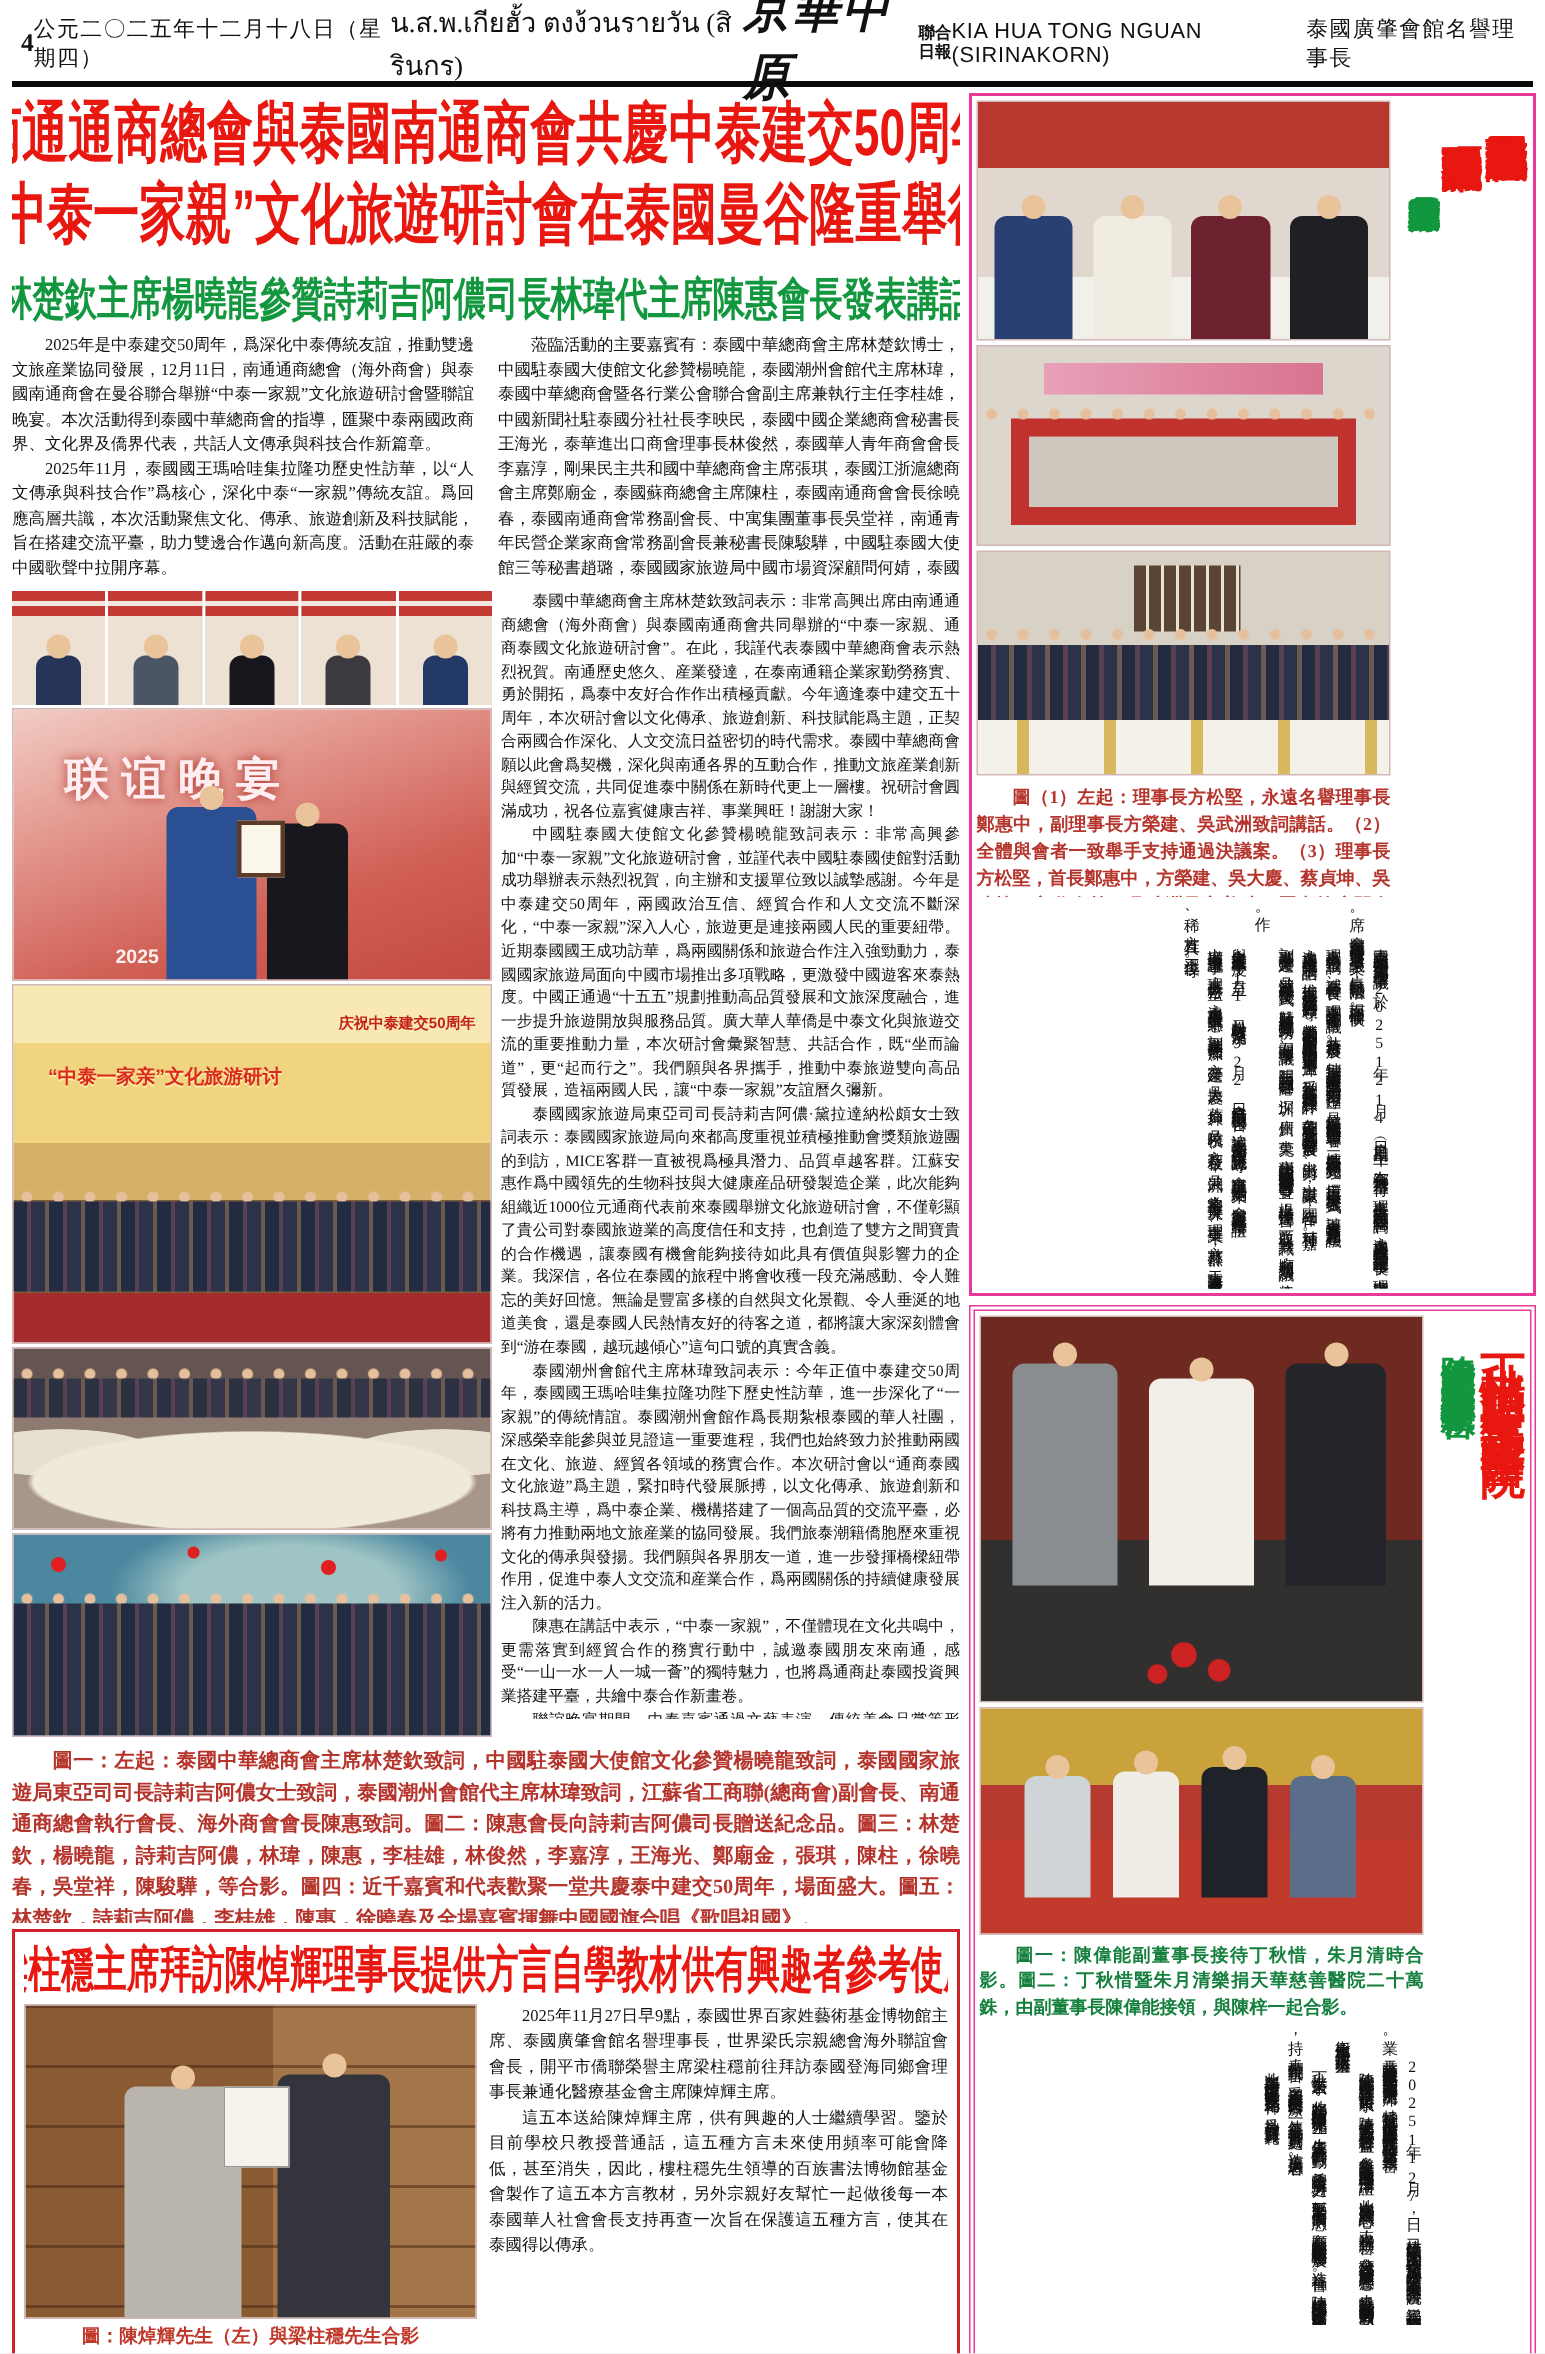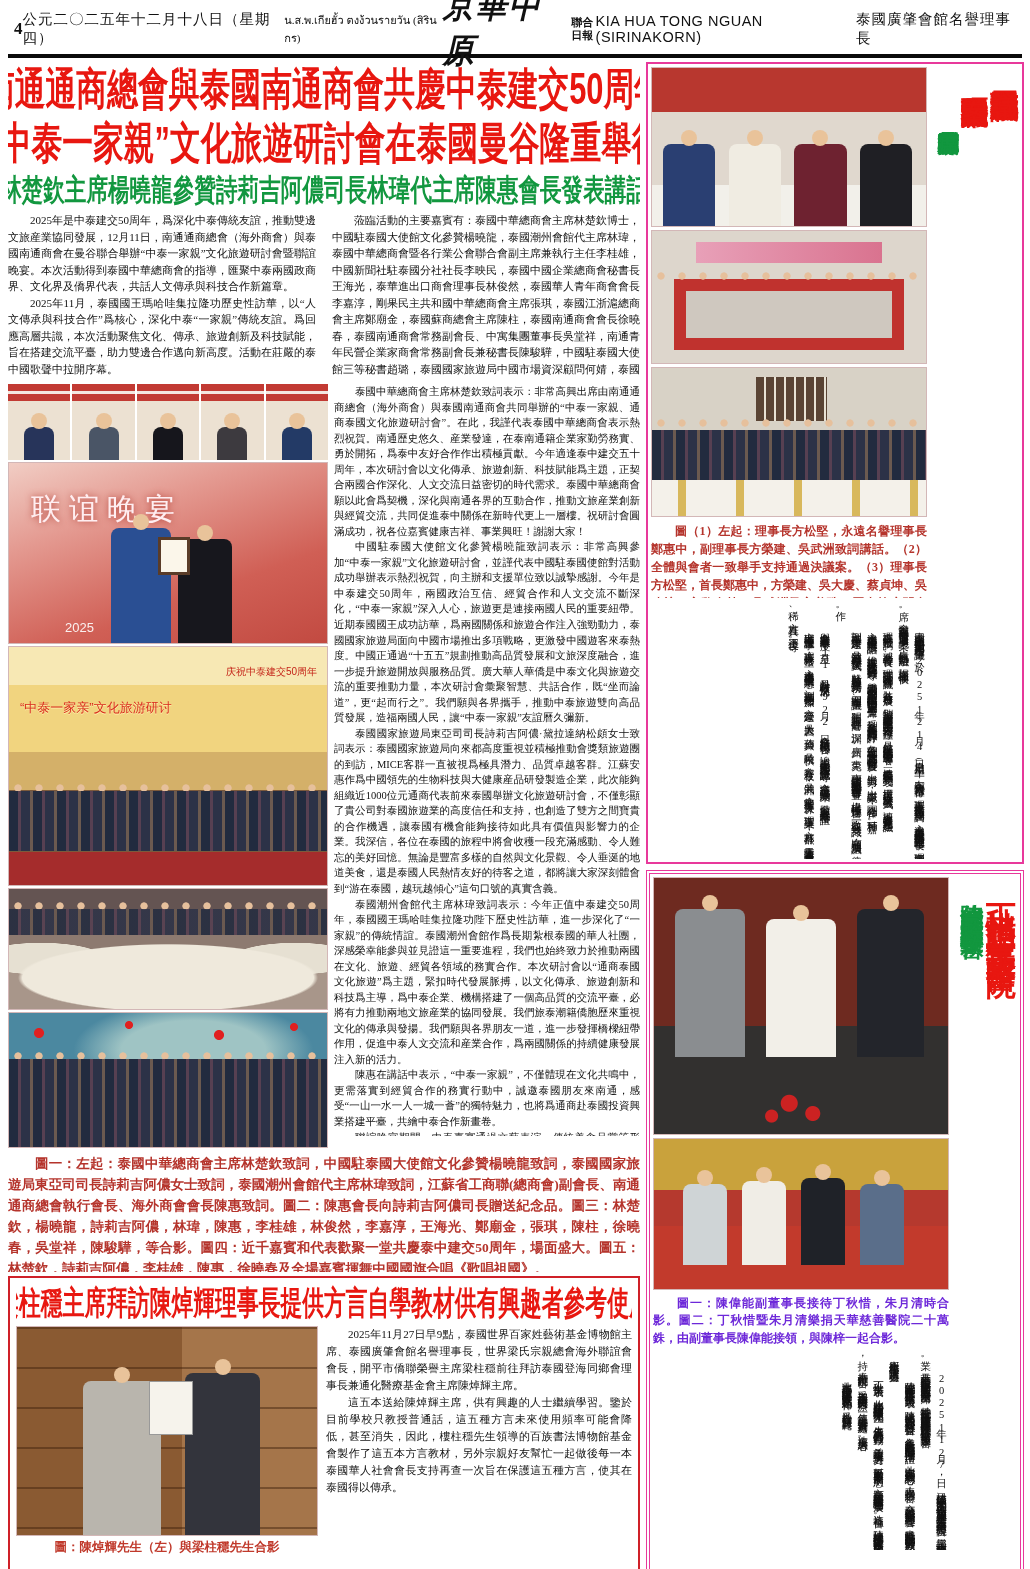--- a/index.html
+++ b/index.html
@@ -3,36 +3,36 @@
 <meta charset="utf-8">
 <style>
   html,body{margin:0;padding:0;background:#e9e9e9;}
   .page{position:relative;width:1030px;height:1569px;background:#fff;margin:0 auto;
         font-family:"Liberation Serif",serif;color:#111;overflow:hidden;}
   
   .masthead{display:flex;align-items:center;justify-content:space-between;
             padding:10px 14px 4px 14px;height:38px;}
   .masthead .pn{font-size:17px;font-weight:bold;}
   .masthead .date{font-size:14.5px;letter-spacing:1px;}
-  .masthead .thai{font-size:11px;}
+  .masthead .thai{font-size:18px;}
   .titlebox{display:flex;align-items:center;gap:5px;}
   .title-cn{font-size:31px;font-weight:900;font-style:italic;letter-spacing:2px;transform:scaleY(1.08);}
   .title-suffix{font-size:11px;width:26px;line-height:1.15;font-weight:bold;}
   .title-en{font-family:"Liberation Sans",sans-serif;font-size:14.5px;letter-spacing:.5px;}
   .lunar{font-size:14.5px;letter-spacing:1px;}
   .rule{height:0;border-top:4px solid #0a0a0a;margin:2px 8px 0 8px;}
   
   .content{display:flex;gap:6px;padding:4px 8px 0 8px;}
   .main-col{width:632px;flex:none;}
   .right-col{width:378px;flex:none;display:flex;flex-direction:column;gap:6px;}
   
   .hl-row{display:flex;justify-content:center;overflow:hidden;height:54px;align-items:center;}
   .hl{font-family:"Liberation Sans",sans-serif;font-weight:900;color:#e81710;font-size:44px;
       white-space:nowrap;transform:scaleX(.70);line-height:1;}
-  .sub-row{display:flex;justify-content:center;overflow:hidden;height:36px;align-items:center;margin-top:2px;}
+  .sub-row{display:flex;justify-content:center;overflow:hidden;height:36px;align-items:center;margin-top:12px;}
   .subhl{font-family:"Liberation Sans",sans-serif;font-weight:900;color:#12973f;font-size:30px;
       white-space:nowrap;transform:scaleX(.72);line-height:1;}
   
   .intro{column-count:2;column-gap:16px;height:168px;overflow:hidden;
          font-size:11px;line-height:1.5;text-align:justify;margin-top:4px;}
   .intro p,.speeches p,.vtext p,.visit-text p{margin:0;text-indent:2em;}
   .mid{display:flex;gap:6px;margin-top:4px;}
   .photo-stack{width:320px;flex:none;display:flex;flex-direction:column;gap:2px;}
   .speeches{width:306px;height:752px;overflow:hidden;font-size:10.5px;line-height:1.48;text-align:justify;}
   .cap{color:#b5342c;font-weight:bold;font-size:13.5px;line-height:1.55;text-align:justify;
@@ -44,21 +44,21 @@
                border-radius:50%;background:#e9c39a;}
   .heads{position:absolute;left:0;right:0;height:10px;
          background-image:radial-gradient(circle 3.6px at 9px 5px,#e6c09c 3.3px,transparent 4px);
          background-size:21px 10px;background-repeat:repeat-x;}
   .crowd{position:absolute;left:0;right:0;
          background:repeating-linear-gradient(90deg,#222b3f 0 9px,#574052 9px 12px,#2c3247 12px 21px,#6b5a50 21px 24px);}
   .hs-row{display:flex;height:76px;}
   .hs{position:relative;flex:1;border-right:2px solid #fff;
       background:linear-gradient(180deg,#c23a33 0 9%,#f3e6e0 9% 13%,#c23a33 13% 22%,#ece1d2 22% 100%);}
   .hs:last-child{border-right:none;}
-  .ph-label{position:absolute;font-weight:400;font-family:"Liberation Sans",sans-serif;}
+  .ph-label{position:absolute;font-weight:700;font-family:"Liberation Sans",sans-serif;margin-left:12px;}
   
   .visit{border:2.5px solid #cf2028;margin-top:2px;padding:4px 6px;height:284px;}
   .visit-hl-row{display:flex;justify-content:center;overflow:hidden;height:40px;align-items:center;}
   .visit-hl{font-family:"Liberation Sans",sans-serif;font-weight:900;color:#e81710;font-size:33px;
             white-space:nowrap;transform:scaleX(.66);line-height:1;}
   .visit-body{display:flex;gap:8px;margin-top:4px;}
   .visit-photo-wrap{width:302px;flex:none;}
   .vcap{color:#c0392b;font-weight:bold;font-size:12.5px;text-align:center;margin:3px 0 0 0;}
   .visit-text{width:312px;height:232px;overflow:hidden;font-size:11px;line-height:1.55;text-align:justify;}
   
@@ -70,21 +70,21 @@
          font-size:10.5px;line-height:1.5;letter-spacing:1px;}
   .A-vbody{height:258px;width:100%;}
   .vheads{writing-mode:vertical-rl;text-orientation:upright;height:100%;flex:1;
           font-family:"Liberation Sans",sans-serif;font-weight:900;line-height:1.08;}
   .h-red1{color:#e81710;font-size:28px;padding-top:2px;}
   .h-red2{color:#e81710;font-size:27px;padding-top:10px;}
   .h-green{color:#12973f;font-size:21px;padding-top:48px;}
   .artB-outer{border:1.5px solid #e8399b;padding:2px;flex:1;}
   .artB{border:1.5px solid #e8399b;height:100%;display:flex;padding:3px;gap:4px;box-sizing:border-box;}
   .B-left{width:296px;flex:none;display:flex;flex-direction:column;gap:3px;}
-  .capB{color:#6d28d9;font-weight:bold;font-size:12px;line-height:1.45;text-align:justify;
+  .capB{color:#15803d;font-weight:bold;font-size:12px;line-height:1.45;text-align:justify;
         text-indent:2em;margin:2px 0;height:52px;overflow:hidden;}
   .B-vbody{height:198px;width:100%;}
   .h-redB{color:#e81710;font-size:30px;letter-spacing:5px;padding-top:2px;}
   .h-greenB{color:#12973f;font-size:23px;letter-spacing:2px;padding-top:8px;}
 </style>
 </head>
 <body>
 
 <div class="page">
 

